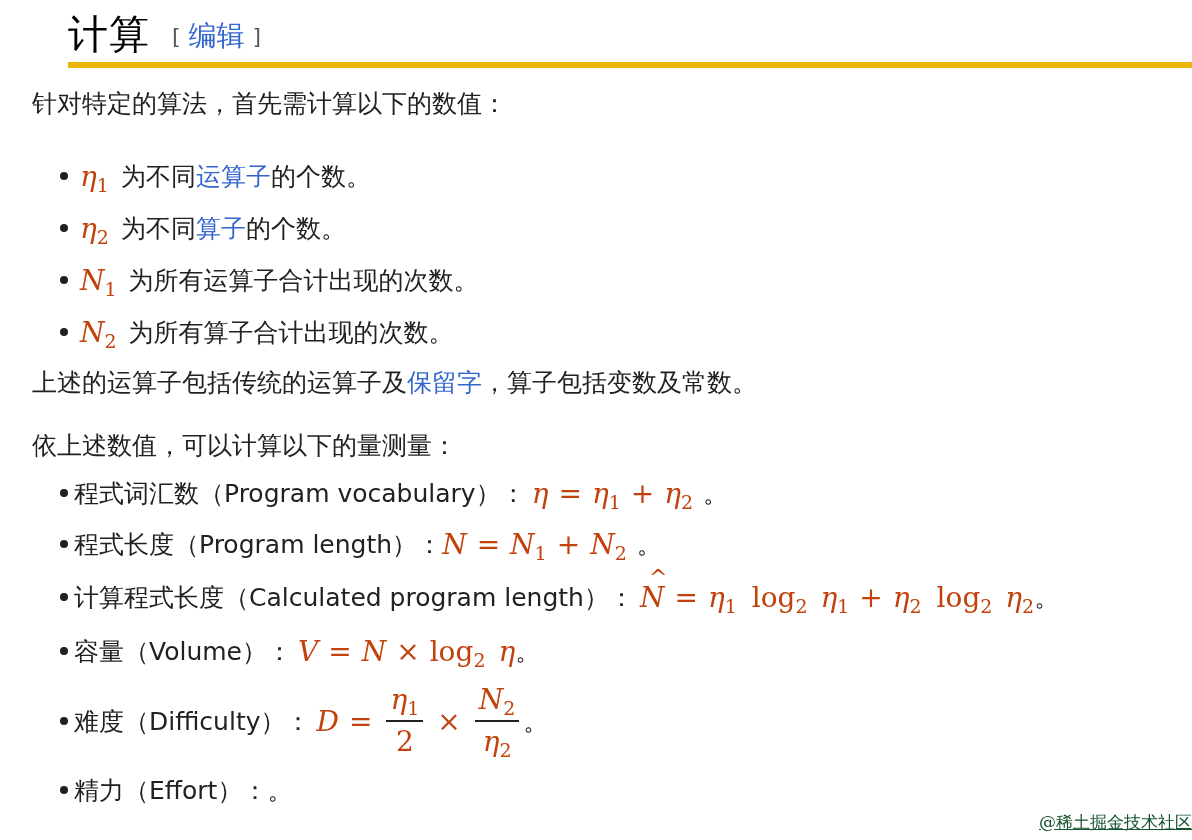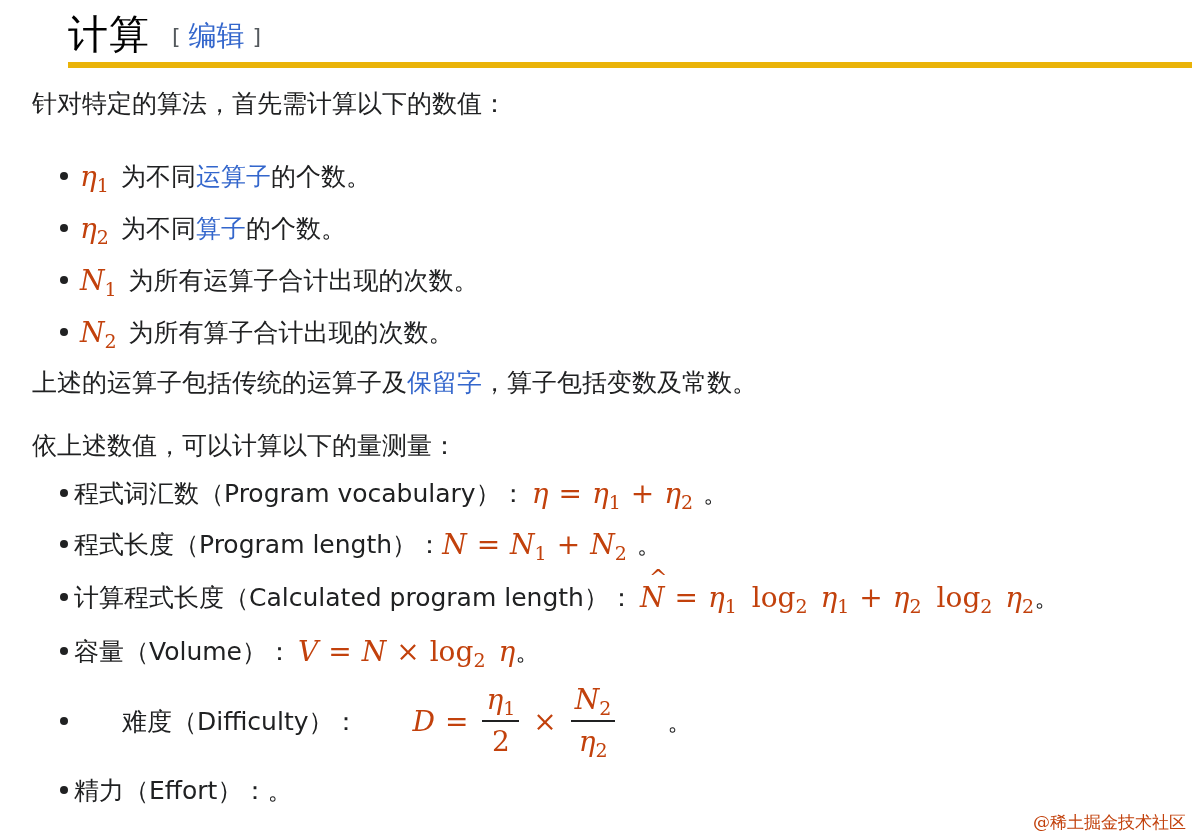--- a/index.html
+++ b/index.html
@@ -126,25 +126,26 @@
       padding: 0 4px 4px 4px;
       border-bottom: 2px solid #202122;
       line-height: 32px;
     }
     .frac .den {
       padding-top: 4px;
       line-height: 32px;
     }
     .watermark {
       position: absolute;
-      right: 6px;
+      right: 0;
       bottom: 6px;
       font-size: 17px;
-      color: #c2410c;
+      color: #14532d;
       font-family: "DejaVu Serif", "Liberation Serif", serif;
+      text-decoration: underline;
     }
   </style>
 </head>
 <body>
 
 <div class="heading">
   <span class="heading-title">计算</span>
   <span class="edit-section">
     <span>[</span>
     <a class="edit-link">编辑</a>
@@ -223,21 +224,21 @@
   <li class="bullet-item" style="height:54px;">
     <span class="dot tight"></span>
     <span>容量（Volume）：</span>
     <span class="math" style="margin-left:6px;">
       <span>V</span><span class="op">=</span><span>N</span><span class="op">×</span><span class="up">log</span><sub>2</sub>
       <span style="margin-left:4px;">η</span>
     </span>
     <span>。</span>
   </li>
 
-  <li class="bullet-item" style="height:86px;gap:48px;">
+  <li class="bullet-item" style="height:86px;">
     <span class="dot tight"></span>
     <span>难度（Difficulty）：</span>
     <span class="math" style="margin-left:6px; display:inline-flex; align-items:center;">
       <span>D</span>
         <span class="op">=</span>
       <span class="frac">
         <span class="num"><span>η</span><sub>1</sub></span>
         <span class="den up">2</span>
       </span>
       <span class="op">×</span>

